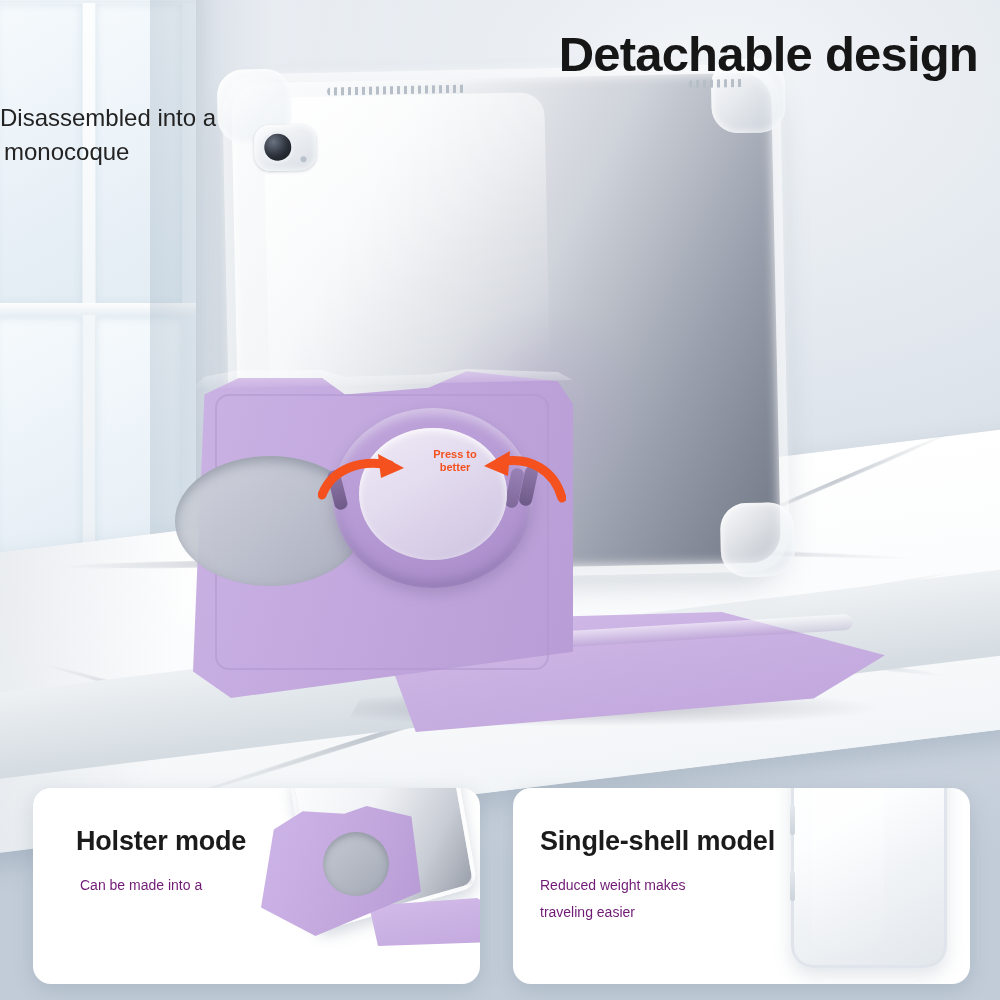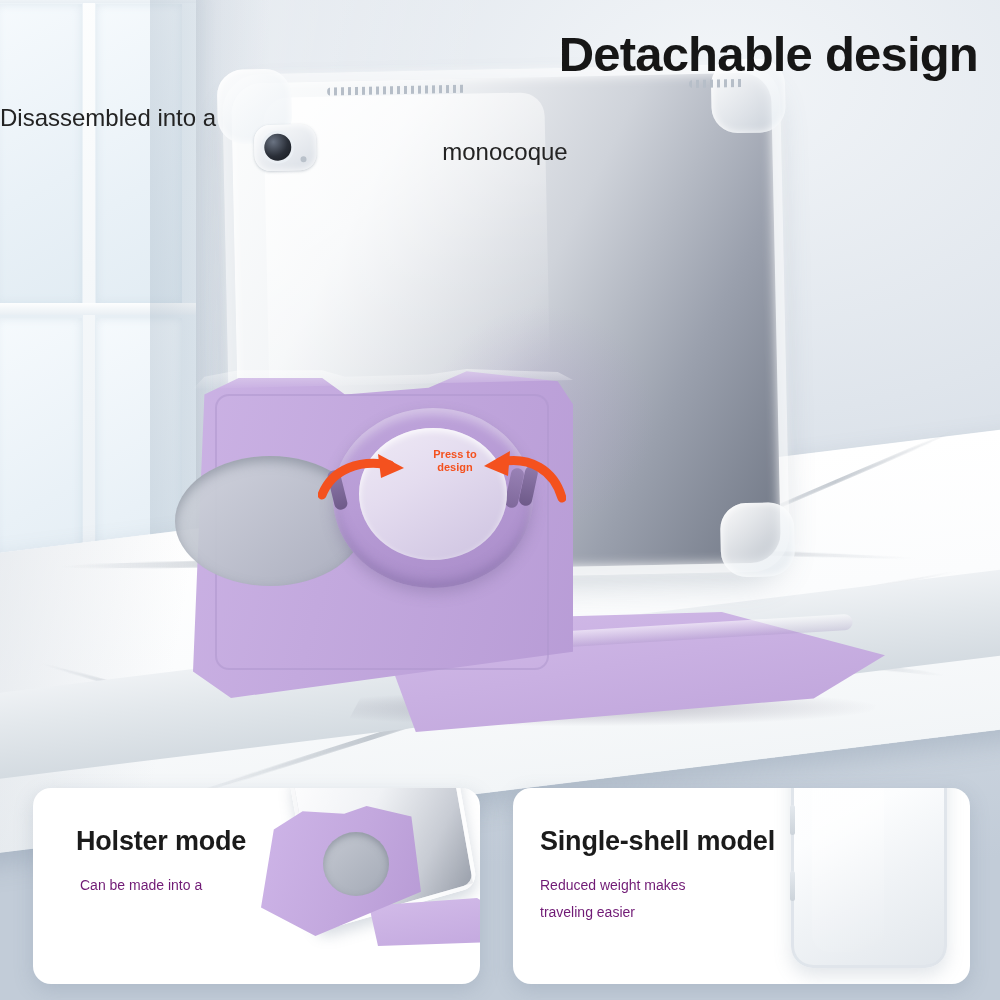--- a/index.html
+++ b/index.html
@@ -228,26 +228,26 @@
   <svg class="arrow" style="left:318px;top:443px;" width="90" height="64" viewBox="0 0 90 64">
     <path d="M4 52 C14 26, 42 16, 72 22" stroke="#f4511e" stroke-width="9" fill="none" stroke-linecap="round"></path>
     <path d="M86 25 L60 11 L63 35 Z" fill="#f4511e"></path>
   </svg>
   <svg class="arrow" style="left:474px;top:440px;" width="92" height="68" viewBox="0 0 92 68">
     <path d="M88 58 C80 30, 56 16, 26 22" stroke="#f4511e" stroke-width="9" fill="none" stroke-linecap="round"></path>
     <path d="M10 26 L36 11 L34 36 Z" fill="#f4511e"></path>
   </svg>
   <div class="press-label">
     <div>Press to</div>
-    <div>design</div>
+    <div>better</div>
   </div>
 
   <div style="position:absolute;left:0;top:26px;width:978px;text-align:right;font-size:49px;font-weight:700;color:#161616;letter-spacing:-.8px;">Detachable design</div>
   <div style="position:absolute;left:0;top:104px;width:978px;text-align:left;font-size:24px;color:#232323;">Disassembled into a</div>
-  <div style="position:absolute;left:16px;top:138px;width:978px;text-align:center;font-size:24px;color:#232323;">monocoque</div>
+  <div style="position:absolute;left:4px;top:138px;width:978px;text-align:left;font-size:24px;color:#232323;">monocoque</div>
 
   <div class="card left">
     <div class="mini-stand">
       <div class="mini-tab">
         
       </div>
       <div class="mini-flap"></div>
       <div class="mini-purple"></div>
       <div class="mini-hole"></div>
     </div>

